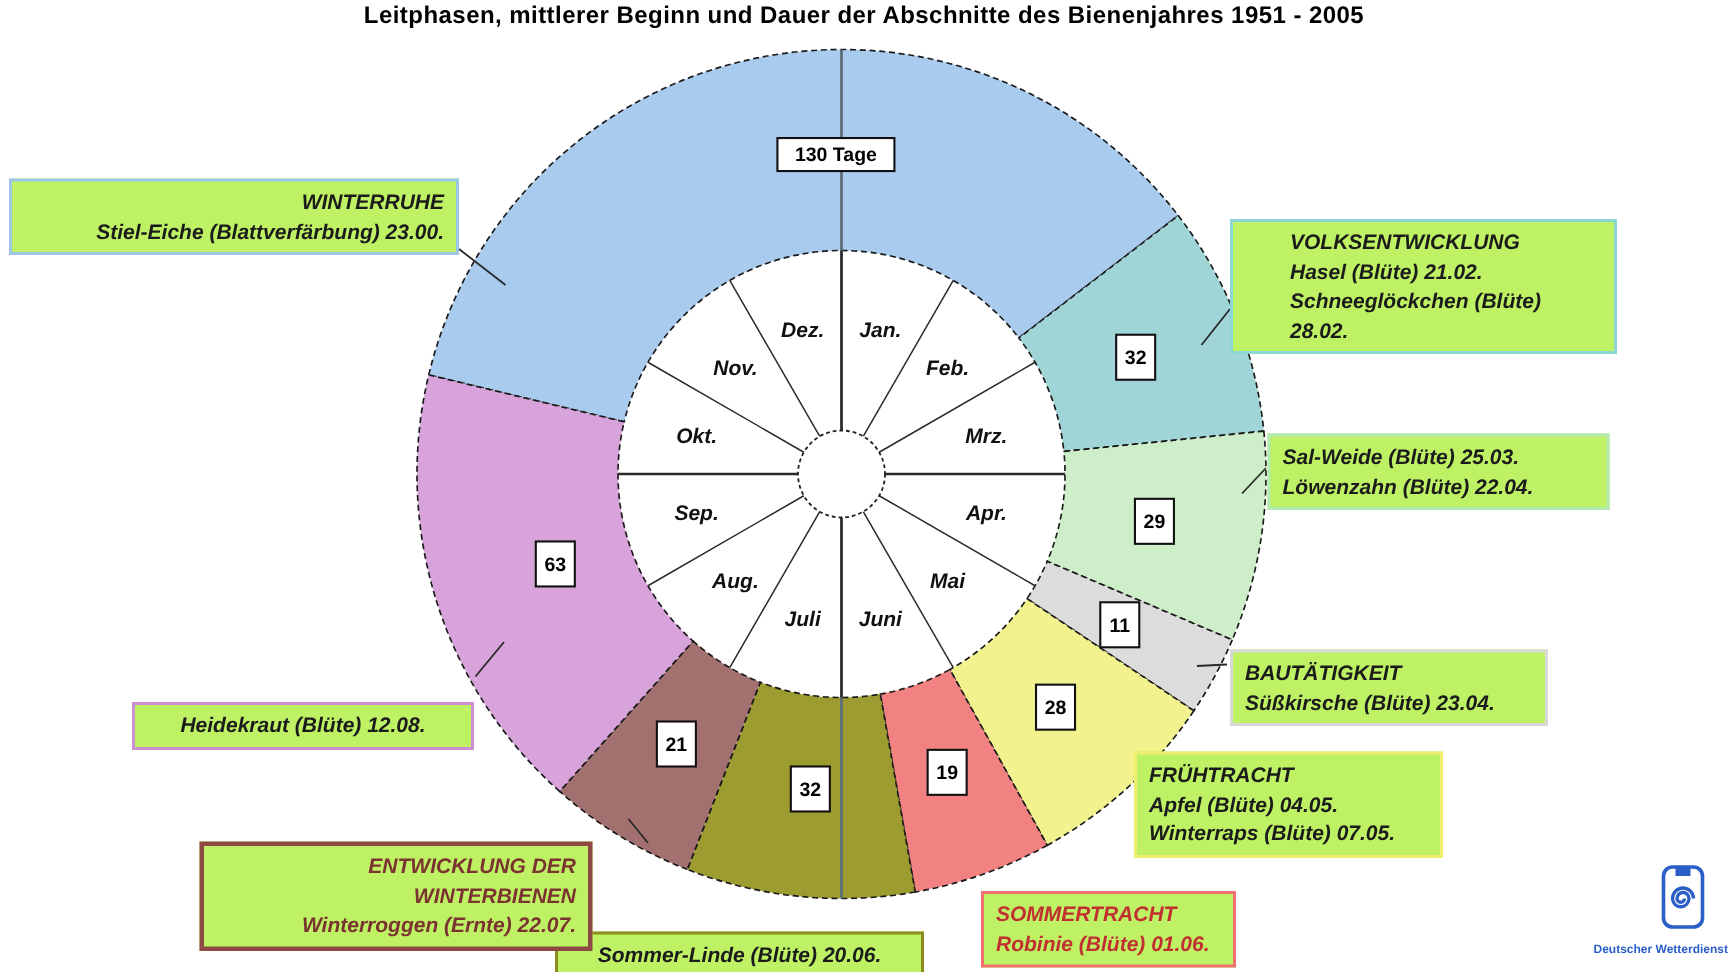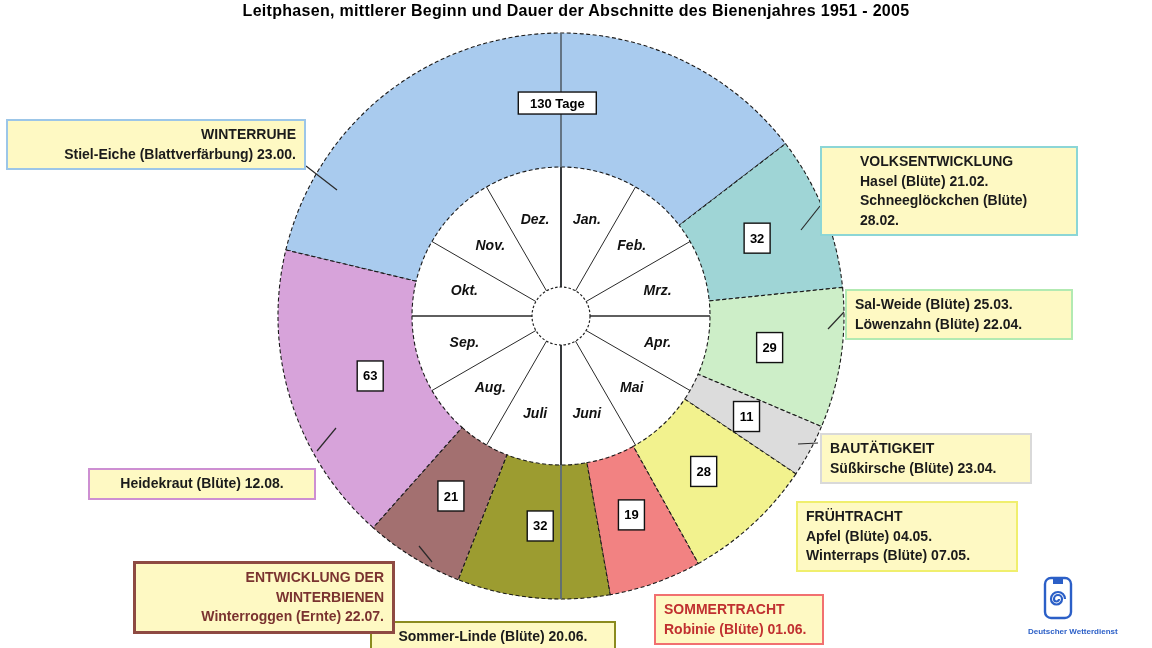--- a/index.html
+++ b/index.html
@@ -3,32 +3,32 @@
 <meta charset="utf-8">
 <style>
   html,body{margin:0;padding:0;background:#fff;}
   #stage{position:relative;width:1152px;height:648px;overflow:hidden;background:#fff;
          font-family:"Liberation Sans",sans-serif;}
   #page-title{position:absolute;top:2px;left:0;right:0;text-align:center;
               font-size:16px;font-weight:bold;color:#000;letter-spacing:.3px;}
   #chart{position:absolute;left:0;top:0;}
   .month{font:bold italic 14px "Liberation Sans",sans-serif;fill:#111;}
   .dur{font:bold 13px "Liberation Sans",sans-serif;fill:#000;}
-  .callout{position:absolute;box-sizing:border-box;background:#fef9c3;border:2px solid #999;
-           font-size:14px;line-height:19.5px;font-weight:bold;color:#1b1b1b;padding:4px 8px;}
+  .callout{position:absolute;box-sizing:border-box;background:#bef264;border:2px solid #999;
+           font-size:14px;line-height:19.5px;font-weight:bold;color:#1b1b1b;padding:4px 8px;font-style:italic;}
   .co-winterruhe{left:6px;top:119px;width:300px;text-align:right;}
   .co-volksentwicklung{left:820px;top:146px;width:258px;padding-left:38px;}
   .co-salweide{left:845px;top:289px;width:228px;}
   .co-bautaetigkeit{left:820px;top:433px;width:212px;}
-  .co-fruehtracht{left:796px;top:501px;width:222px;}
+  .co-fruehtracht{left:756px;top:501px;width:206px;}
   .co-sommertracht{left:654px;top:594px;width:170px;}
   .co-sommerlinde{left:370px;top:621px;width:246px;text-align:center;}
   .co-winterbienen{left:133px;top:561px;width:262px;text-align:right;border-width:3px;}
   .co-heidekraut{left:88px;top:448px;width:228px;text-align:center;}
-  .dwd{position:absolute;left:1028px;top:576px;width:124px;text-align:left;}
+  .dwd{position:absolute;left:1028px;top:576px;width:124px;text-align:right;}
   .dwd-caption{font-size:8px;font-weight:bold;margin-top:1px;}
 </style>
 </head>
 <body>
 
 <div id="stage">
 
   <div id="page-title">Leitphasen, mittlerer Beginn und Dauer der Abschnitte des Bienenjahres 1951 - 2005</div>
 
   <svg id="chart" width="1152" height="648" viewBox="0 0 1152 648">

